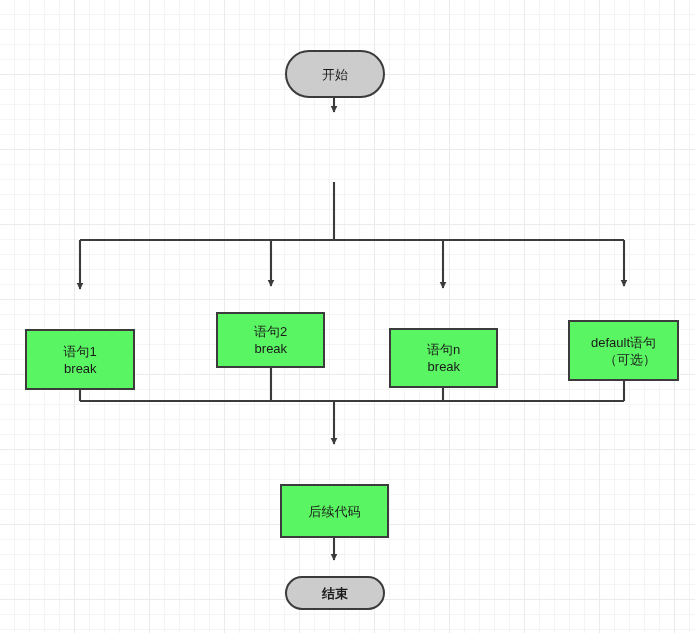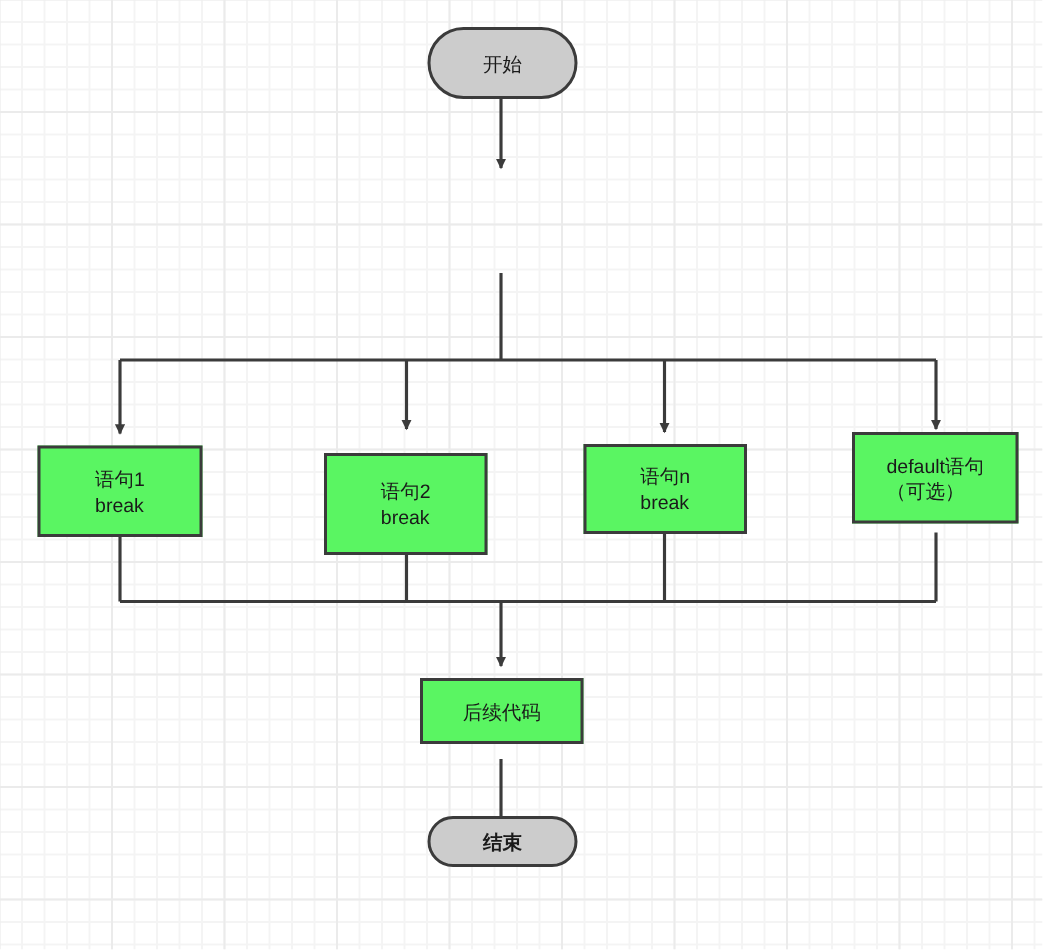--- a/index.html
+++ b/index.html
@@ -29,25 +29,26 @@
     width: 695px;
     height: 633px;
     pointer-events: none;
   }
   .node {
     position: absolute;
     box-sizing: border-box;
     display: flex;
     align-items: center;
     justify-content: center;
-    text-align: left;
+    text-align: right;
     color: #1a1a1a;
     font-size: 13px;
     line-height: 17px;
     white-space: pre-line;
+    margin-top: 32px;
   }
   .node-terminal {
     background: #cccccc;
     border: 2px solid #3b3b3b;
     border-radius: 24px;
   }
   .node-process {
     background: #5af562;
     border: 2px solid #3b3b3b;
   }
@@ -106,36 +107,36 @@
   <div class="node node-terminal" style="left:285px; top:18px; width:100px; height:48px;">
     <span>开始</span>
   </div>
 
 
   <div class="node node-process" style="left:25px; top:297px; width:110px; height:61px;">
     <span>语句1
 break</span>
   </div>
 
-  <div class="node node-process" style="left:216px; top:302px; width:109px; height:68px;">
+  <div class="node node-process" style="left:216px; top:280px; width:109px; height:56px;">
     <span>语句2
 break</span>
   </div>
 
   <div class="node node-process" style="left:389px; top:296px; width:109px; height:60px;">
     <span>语句n
 break</span>
   </div>
 
   <div class="node node-process" style="left:568px; top:288px; width:111px; height:61px;">
     <span>default语句
 （可选）</span>
   </div>
 
-  <div class="node node-process" style="left:280px; top:452px; width:109px; height:44px;">
+  <div class="node node-process" style="left:280px; top:452px; width:109px; height:54px;">
     <span>后续代码</span>
   </div>
 
   <div class="node node-terminal" style="left:285px; top:544px; width:100px; height:34px;font-weight:bold;">
     <span>结束</span>
   </div>
 
 </div>
 
 </body></html>

